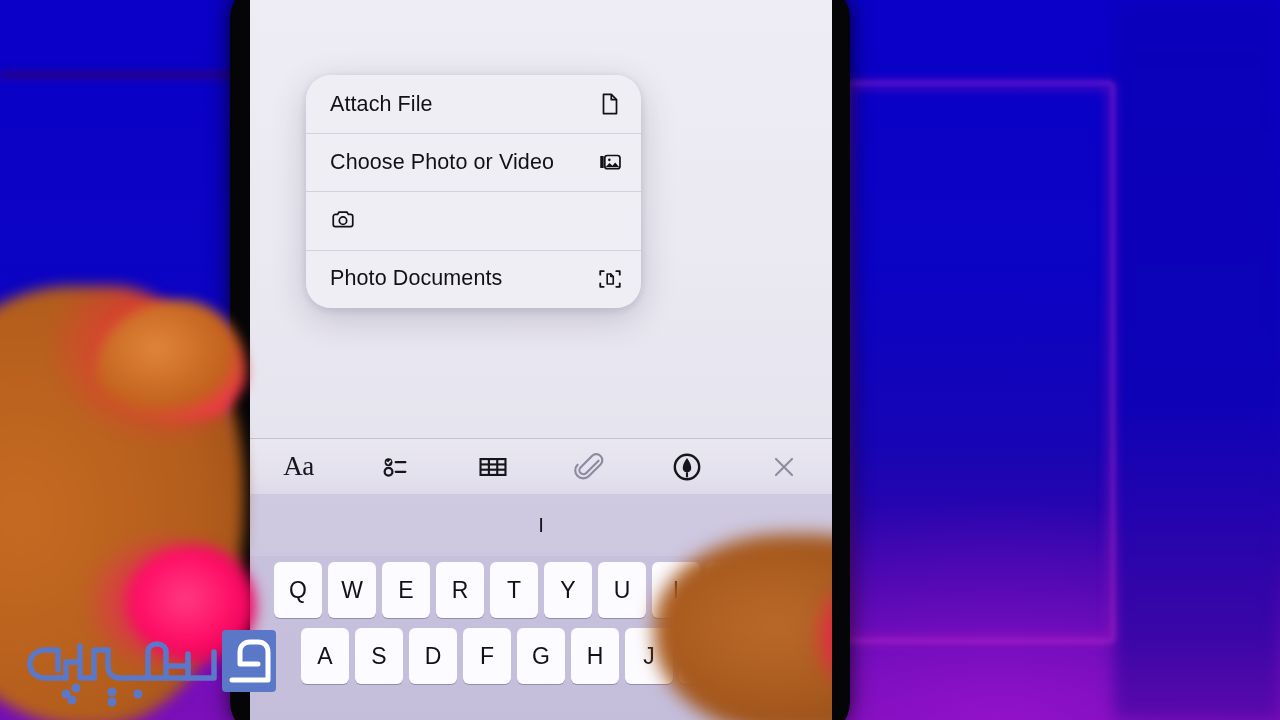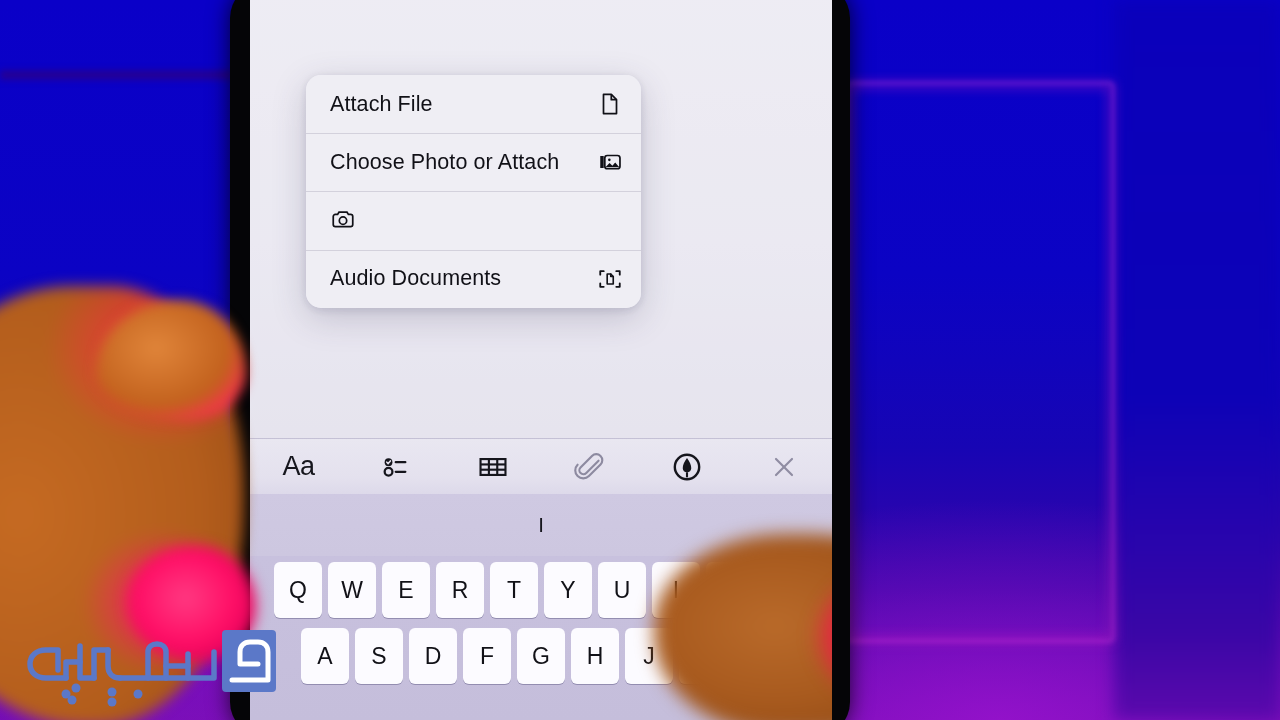--- a/index.html
+++ b/index.html
@@ -64,21 +64,21 @@
   
   #veil {
     position:absolute; left:0; top:0; width:582px; height:468px;
     background:rgba(228,226,238,.35);
   }
 
   
   #attach-menu {
     position:absolute; left:56px; top:89px; width:335px;
     background:rgba(238,237,244,.97);
-    border-radius:15px;
+    border-radius:25px;
     overflow:hidden;
     box-shadow:0 10px 34px rgba(60,55,90,.22), 0 2px 8px rgba(60,55,90,.14);
     backdrop-filter:blur(18px);
   }
   .menu-row {
     position:relative;
     height:58.2px;
     display:flex; align-items:center;
     padding:0 18px 0 24px;
     color:#0d0d12;
@@ -95,20 +95,21 @@
   }
   .menu-icon { width:26px; height:26px; flex:0 0 26px; color:#111117; }
   .menu-icon svg { width:100%; height:100%; display:block; }
 
   
   #format-toolbar {
     position:absolute; left:0; top:452px; width:582px; height:56px;
     background:linear-gradient(180deg,#e9e7f1 0%, #e4e1ee 70%, #ddd9ea 100%);
     display:flex; align-items:center;
     border-top:1px solid rgba(140,136,165,.30);
+    font-family:Liberation Serif, serif;
   }
   .tb-btn {
     flex:1;
     display:flex; align-items:center; justify-content:center;
     height:56px;
     color:#15151c;
   }
   .tb-btn svg { display:block; }
   .tb-btn.dim { color:#8d8aa0; }
   .tb-btn.gray { color:#8f8ca2; }
@@ -235,42 +236,42 @@
       <span class="menu-icon">
         <svg viewBox="0 0 24 24" fill="none" stroke="currentColor" stroke-width="1.6" stroke-linejoin="round">
           <path d="M6 3.2h7.2L18 8v12.8H6z"></path>
           <path d="M13.2 3.2V8H18"></path>
         </svg>
       </span>
     </div>
 
 
     <div class="menu-row">
-      <span class="menu-label">Choose Photo or Attach</span>
+      <span class="menu-label">Choose Photo or Video</span>
       <span class="menu-icon">
         <svg viewBox="0 0 24 24" fill="none" stroke="currentColor" stroke-width="1.6">
           <path d="M3 6.5h3.2v11H3z" fill="currentColor" stroke="none"></path>
           <rect x="7.2" y="6" width="14" height="12.2" rx="2.3"></rect>
           <circle cx="11.4" cy="10" r="1.2" fill="currentColor" stroke="none"></circle>
           <path d="M8 16.6l3.6-3.7 2.6 2.6 2.6-3 3.6 4.1z" fill="currentColor" stroke="none"></path>
         </svg>
       </span>
     </div>
 
     <div class="menu-row">
       <span class="menu-icon">
         <svg viewBox="0 0 24 24" fill="none" stroke="currentColor" stroke-width="1.6">
           <path d="M3 8.8a2 2 0 012-2h2l1.3-2h7.4L17 6.8h2a2 2 0 012 2v7.4a2 2 0 01-2 2H5a2 2 0 01-2-2z"></path>
           <circle cx="12" cy="12.6" r="3.4"></circle>
         </svg>
       </span>
     </div>
 
     <div class="menu-row">
-      <span class="menu-label">Audio Documents</span>
+      <span class="menu-label">Photo Documents</span>
       <span class="menu-icon">
         <svg viewBox="0 0 24 24" fill="none" stroke="currentColor" stroke-width="1.7" stroke-linecap="round" stroke-linejoin="round">
           <path d="M3 8V4.8h3.2M21 8V4.8h-3.2M3 16v3.2h3.2M21 16v3.2h-3.2"></path>
           <path d="M9.4 7.4h3.3L15 9.7v6.9H9.4z" stroke-width="1.5"></path>
           <path d="M12.7 7.4v2.3H15" stroke-width="1.5"></path>
         </svg>
       </span>
     </div>
 
 

